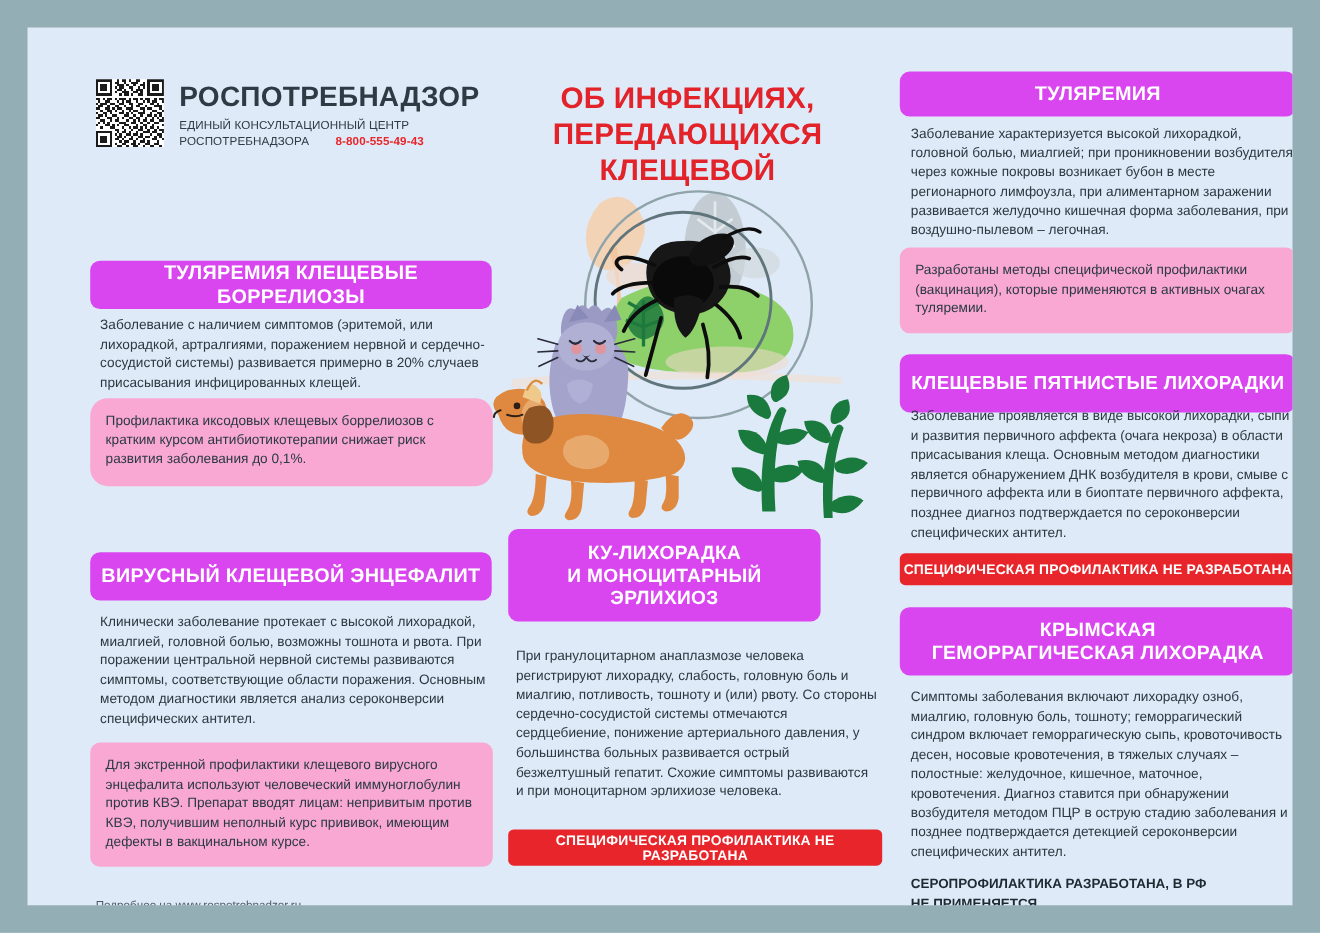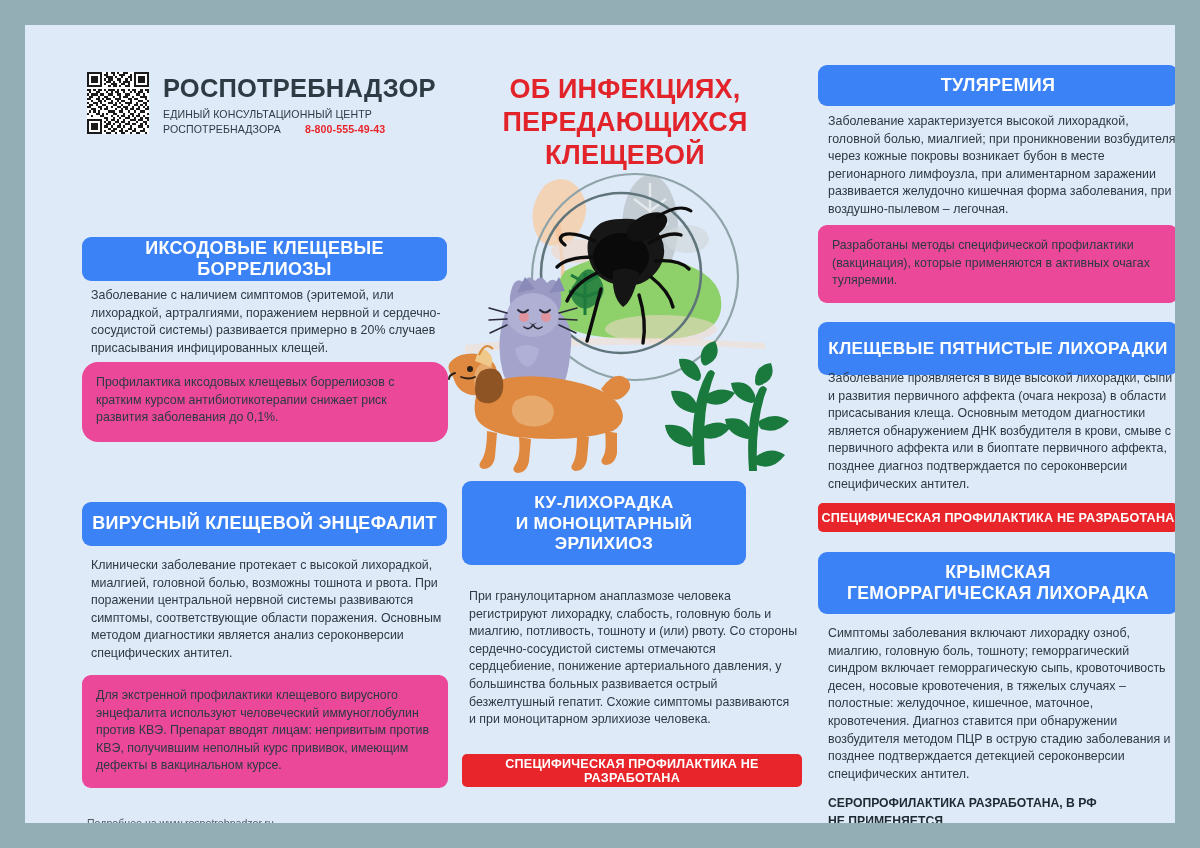--- a/index.html
+++ b/index.html
@@ -20,41 +20,41 @@
     left: 25px;
     top: 25px;
     width: 1150px;
     height: 798px;
     background: #dfeaf8;
     overflow: hidden;
   }
 
   
   .bar {
-    background: #3b82f6;
+    background: #d946ef;
     border-radius: 9px;
     color: #ffffff;
     font-weight: bold;
     text-align: center;
     letter-spacing: 0.3px;
     display: flex;
     align-items: center;
     justify-content: center;
     line-height: 1.18;
     box-sizing: border-box;
     padding: 6px 10px;
   }
   .body-text {
     color: #2b3a42;
     font-size: 12.4px;
     line-height: 1.42;
     box-sizing: border-box;
   }
   .white-card {
-    background: #ec4899;
+    background: #f9a8d4;
     border-radius: 9px;
     box-sizing: border-box;
     padding: 12px 14px;
     color: #2b3a42;
     font-size: 12.4px;
     line-height: 1.42;
   }
   .redbar {
     background: #e8252a;
     border-radius: 5px;
@@ -490,21 +490,21 @@
       <path d="M264 282 q-22 -4 -24 -22 q22 -2 28 14 q2 8 -4 8 z"></path>
       <path d="M324 306 q-4 -54 10 -82 q4 -6 8 0 q-12 30 -10 82 z"></path>
       <path d="M330 216 q0 -16 16 -18 q6 16 -10 22 q-6 2 -6 -4 z"></path>
       <path d="M326 238 q-18 -4 -20 -20 q18 -4 24 12 q2 8 -4 8 z"></path>
       <path d="M334 256 q16 -10 30 0 q-12 14 -28 8 q-4 -4 -2 -8 z"></path>
       <path d="M322 274 q-20 -4 -22 -20 q20 -4 26 12 q2 8 -4 8 z"></path>
       <path d="M330 292 q16 -12 30 -2 q-12 16 -28 10 q-4 -4 -2 -8 z"></path>
     </g>
   </svg>
 
-  <div class="bar l-head1">ИКСОДОВЫЕ КЛЕЩЕВЫЕ БОРРЕЛИОЗЫ</div>
+  <div class="bar l-head1">ТУЛЯРЕМИЯ КЛЕЩЕВЫЕ БОРРЕЛИОЗЫ</div>
   <div class="body-text l-text1">Заболевание с наличием симптомов (эритемой, или лихорадкой, артралгиями, поражением нервной и сердечно-сосудистой системы) развивается примерно в 20% случаев присасывания инфицированных клещей.</div>
   <div class="white-card l-card1">Профилактика иксодовых клещевых боррелиозов с кратким курсом антибиотикотерапии снижает риск развития заболевания до 0,1%.</div>
 
   <div class="bar l-head2">ВИРУСНЫЙ КЛЕЩЕВОЙ ЭНЦЕФАЛИТ</div>
   <div class="body-text l-text2">Клинически заболевание протекает с высокой лихорадкой, миалгией, головной болью, возможны тошнота и рвота. При поражении центральной нервной системы развиваются симптомы, соответствующие области поражения. Основным методом диагностики является анализ сероконверсии специфических антител.</div>
   <div class="white-card l-card2">Для экстренной профилактики клещевого вирусного энцефалита используют человеческий иммуноглобулин против КВЭ. Препарат вводят лицам: непривитым против КВЭ, получившим неполный курс прививок, имеющим дефекты в вакцинальном курсе.</div>
 
   <div class="footer-note">Подробнее на www.rospotrebnadzor.ru</div>
 
   <div class="bar c-head">

